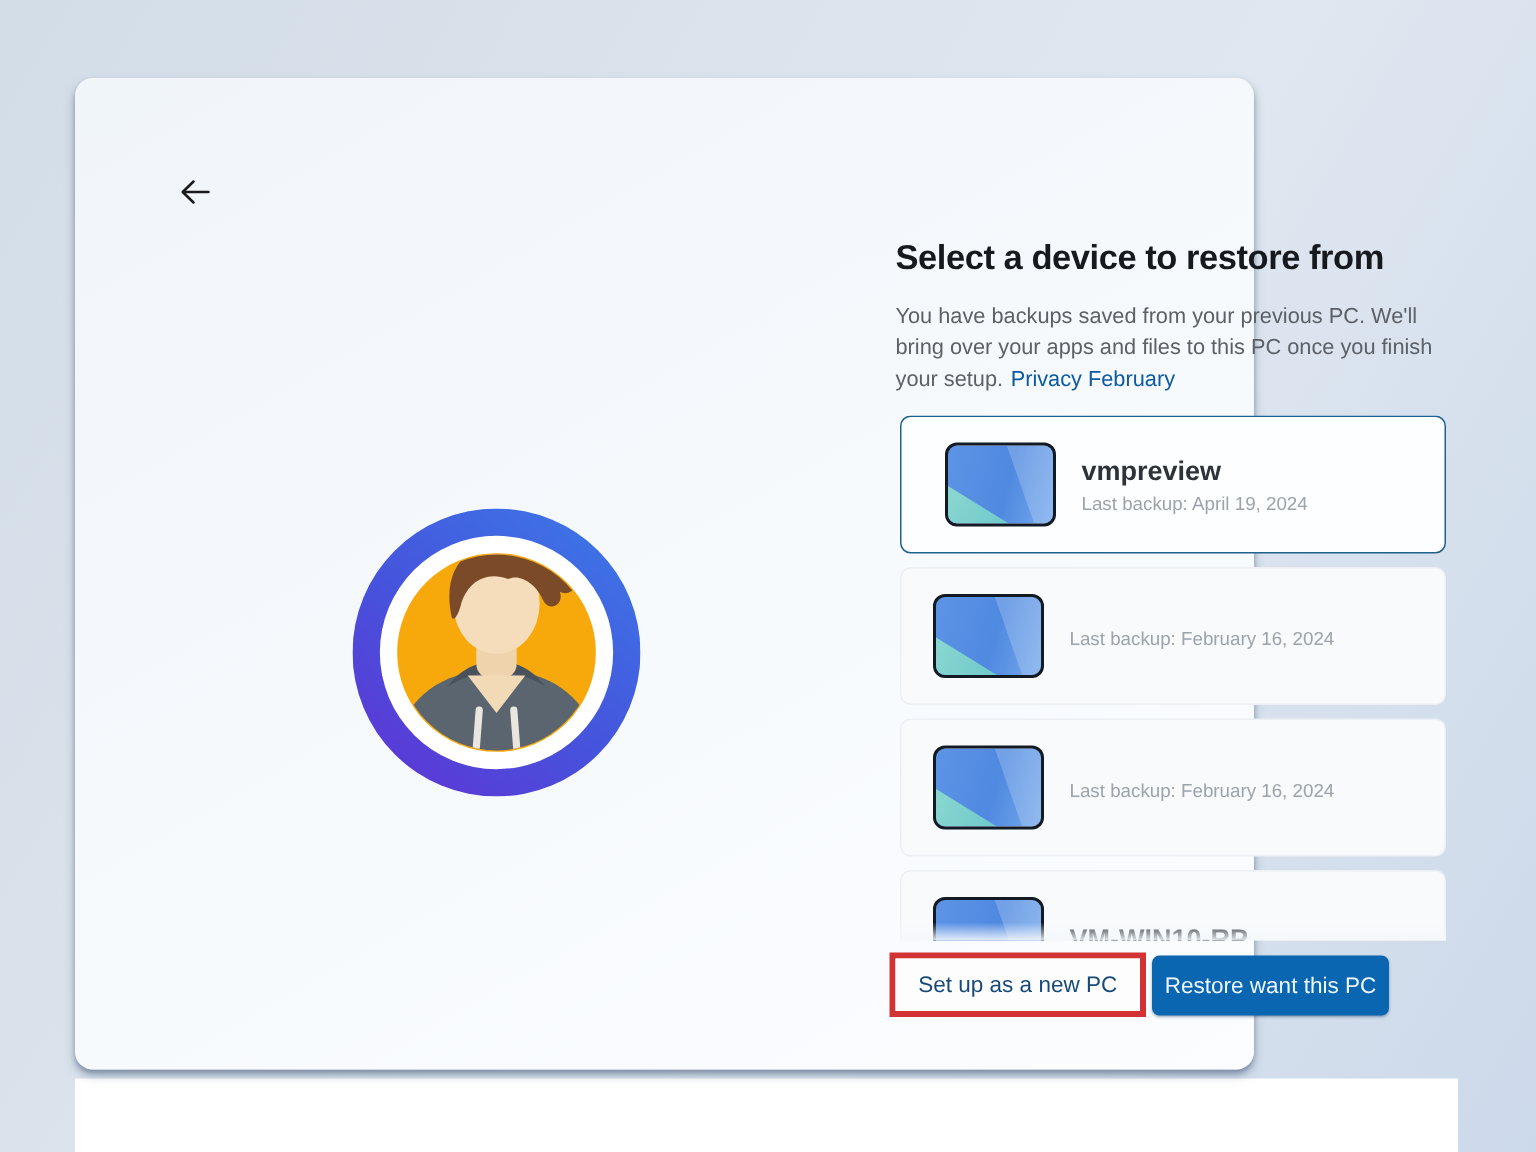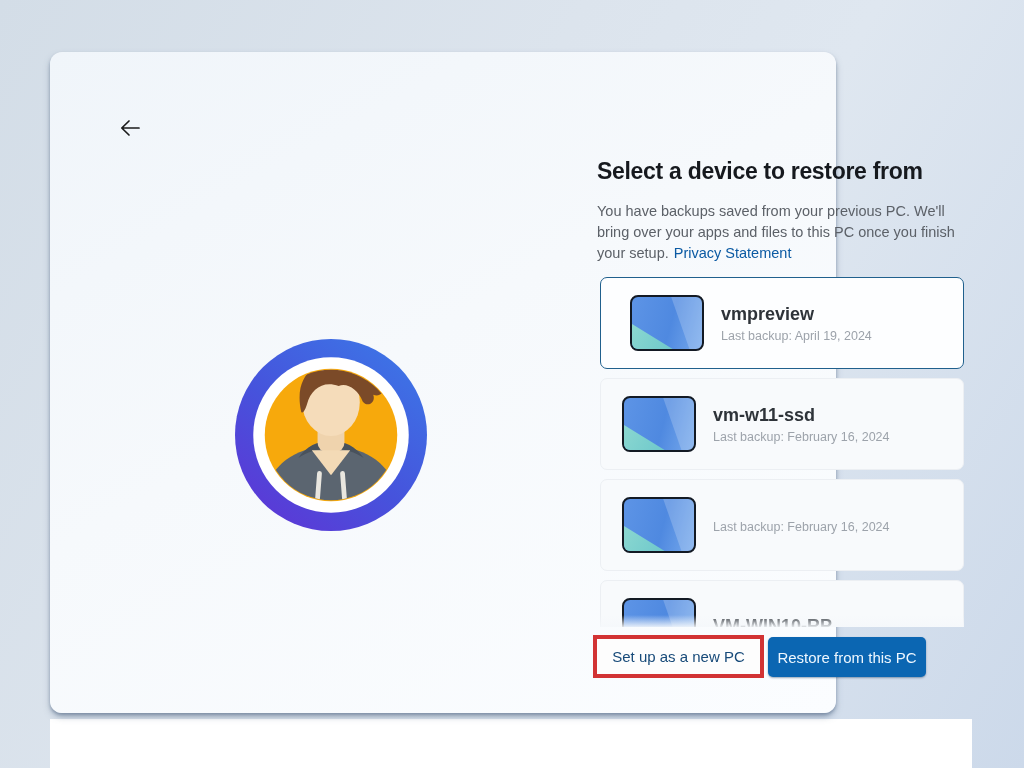--- a/index.html
+++ b/index.html
@@ -95,42 +95,41 @@
         <ellipse cx="100" cy="66" rx="30" ry="35" fill="#f5dcba"></ellipse>
         <path d="M69 76 C61 40 82 24 101 26 C112 16 132 20 137 30 C150 24 160 34 151 44 C160 50 153 62 144 58 C147 66 138 72 133 65 C128 52 116 45 108 49 C92 43 79 52 75 68 C73 74 71 78 69 76 Z" fill="#7b4a28"></path>
         <path d="M88 140 L86 166" stroke="#e9e6df" stroke-width="5" stroke-linecap="round" fill="none"></path>
         <path d="M112 140 L114 166" stroke="#e9e6df" stroke-width="5" stroke-linecap="round" fill="none"></path>
       </g>
     </svg>
   </div>
 
   <div class="content">
     <h1 class="title">Select a device to restore from</h1>
-    <p class="desc"><span>You have backups saved from your previous PC. We'll bring over your apps and files to this PC once you finish your setup.</span><a class="link" href="#">Privacy Statement</a></p>
+    <p class="desc"><span>You have backups saved from your previous PC. We'll bring over your apps and files to this PC once you finish your setup.</span><a class="link" href="#">Privacy February</a></p>
 
     <div class="device-list">
 
       <div class="device-card selected">
         <div class="thumb">
             <i class="band"></i>
             <i class="teal"></i>
           </div>
         <div class="meta">
           <div class="dname">vmpreview</div>
           <div class="dsub">Last backup: April 19, 2024</div>
         </div>
       </div>
 
       <div class="device-card">
         <div class="thumb">
             <i class="band"></i>
             <i class="teal"></i>
           </div>
         <div class="meta">
-          <div class="dname">vm-w11-ssd</div>
           <div class="dsub">Last backup: February 16, 2024</div>
         </div>
       </div>
 
       <div class="device-card">
         <div class="thumb">
             <i class="band"></i>
             <i class="teal"></i>
           </div>
         <div class="meta">
@@ -149,13 +148,13 @@
       </div>
 
       <div class="list-fade"></div>
     </div>
   </div>
 </div>
 
 <div class="annotation">
   <button class="btn secondary">Set up as a new PC</button>
 </div>
-<button class="btn primary">Restore from this PC</button>
+<button class="btn primary">Restore want this PC</button>
 
 </body></html>

